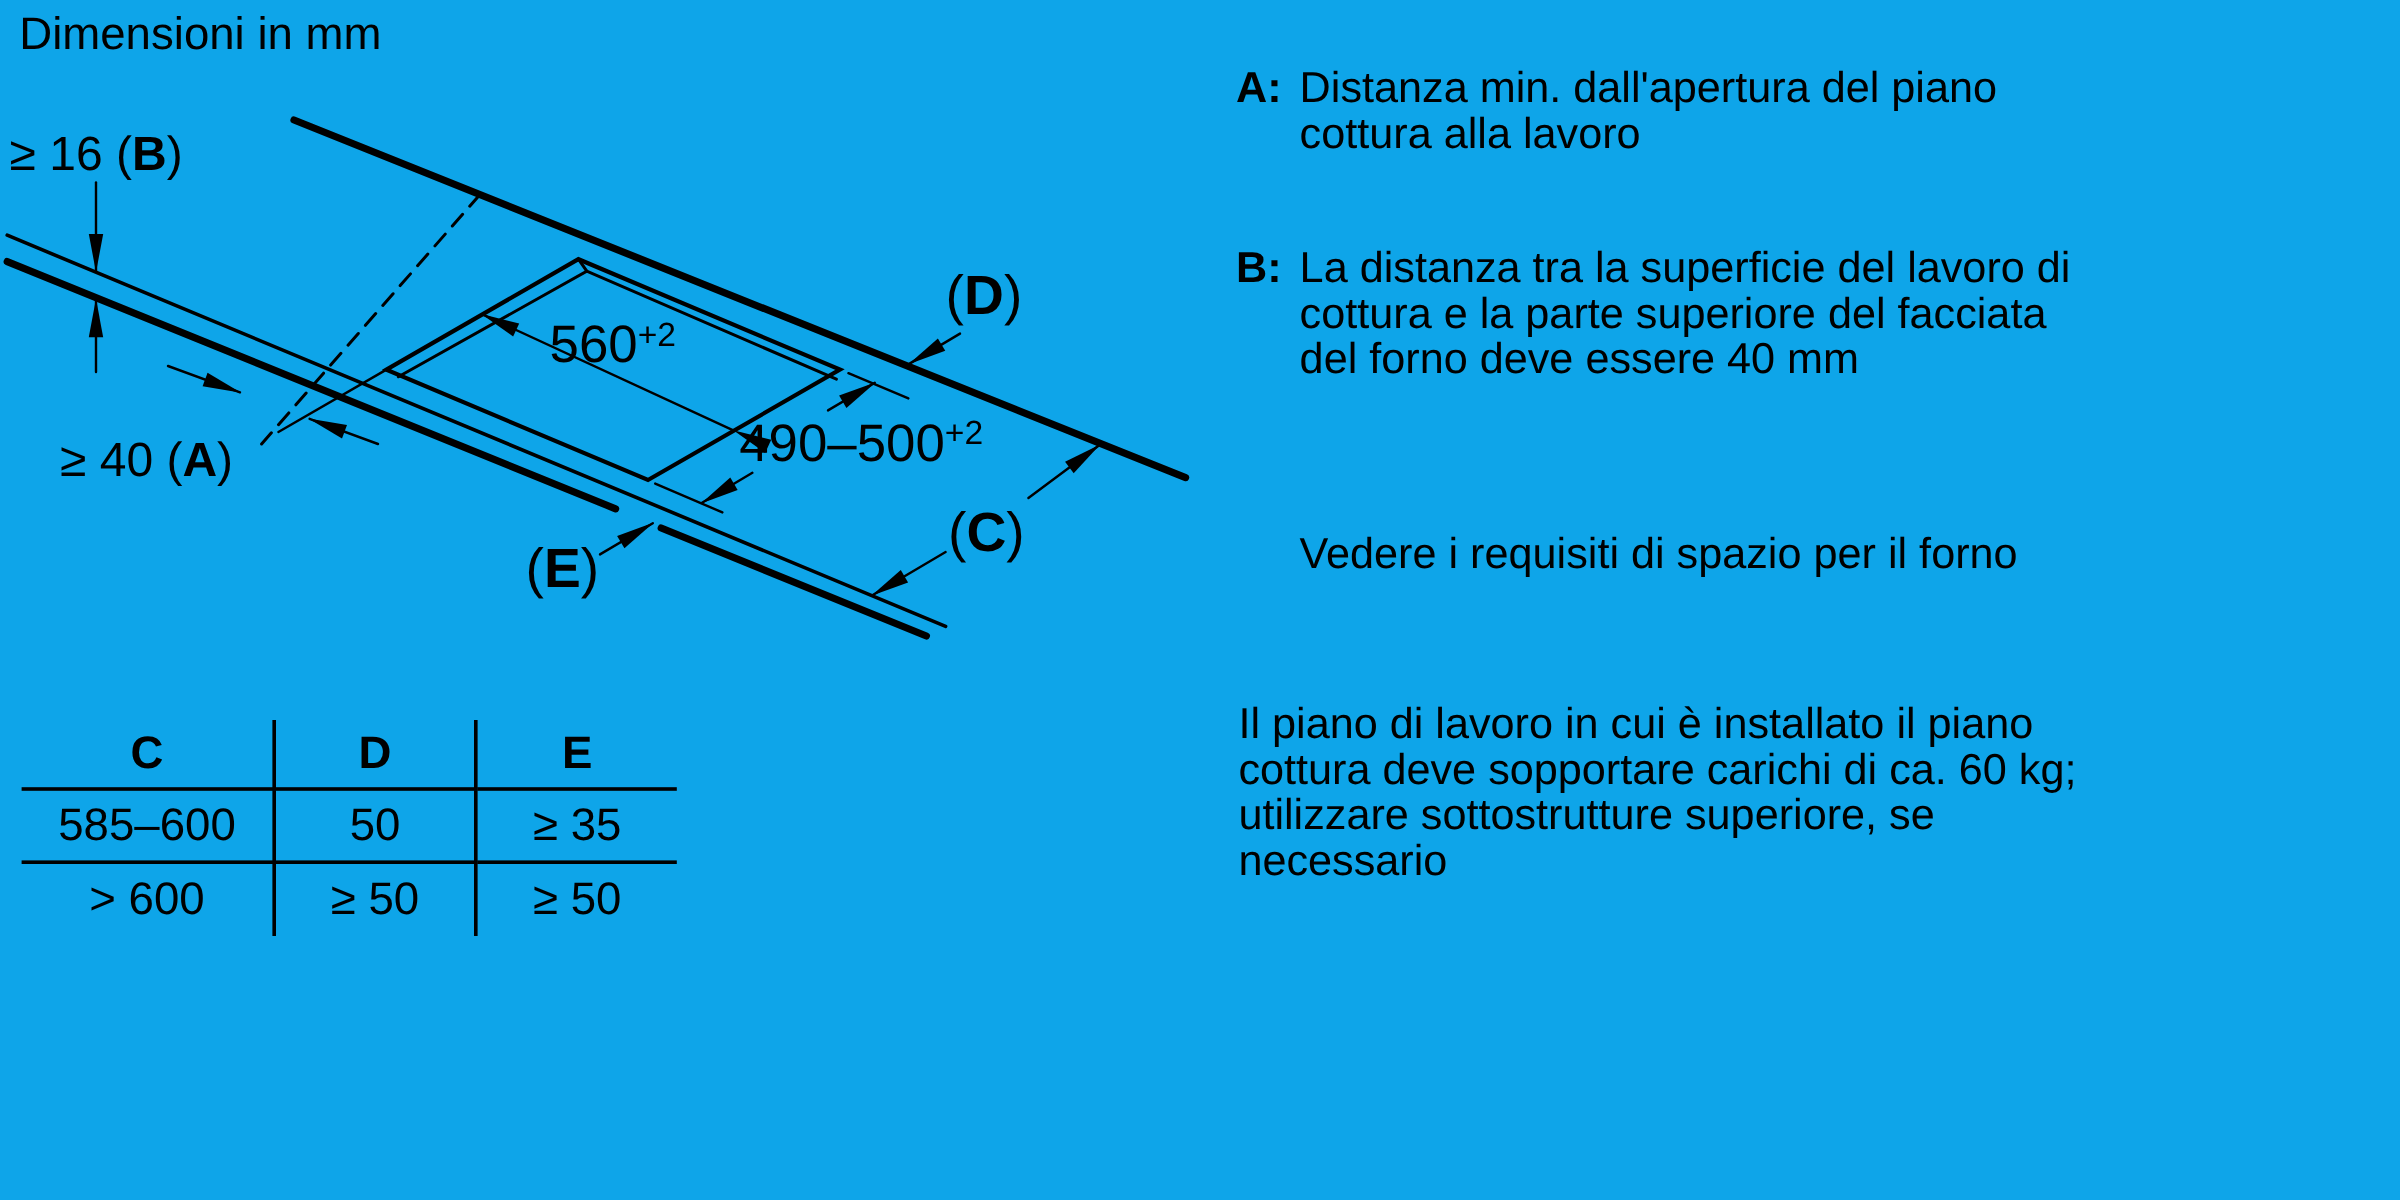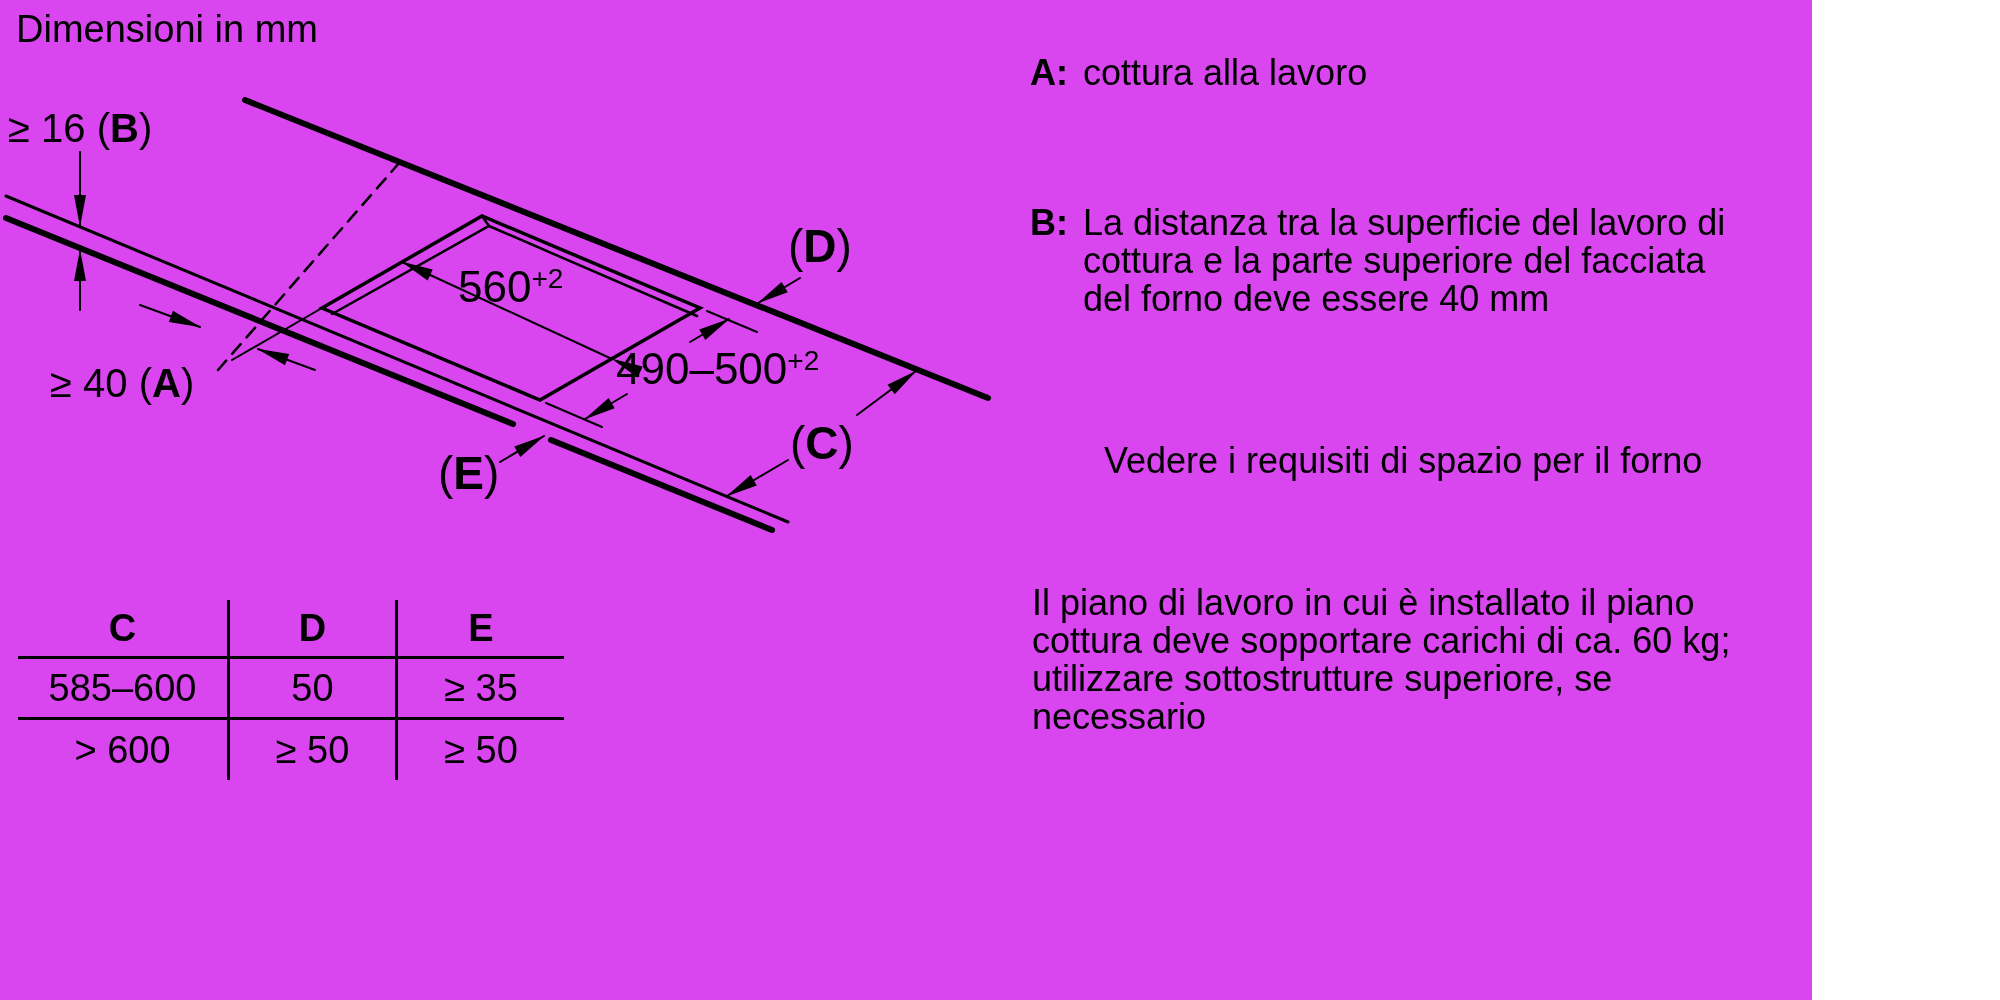--- a/index.html
+++ b/index.html
@@ -1,20 +1,20 @@
 <!DOCTYPE html>
 <html><head>
 <meta charset="utf-8">
 <style>
   html,body{margin:0;padding:0;}
   body{background:#ffffff;}
   .page{
     position:relative;
-    width:1812px;height:1000px;
-    background:#d946ef;
+    width:2000px;height:1000px;
+    background:#0ea5e9;
     color:#000;
     font-family:"Liberation Sans", sans-serif;
     overflow:hidden;
   }
   .title{
     position:absolute;left:16px;top:8px;
     font-size:38px;line-height:42px;color:#000;
   }
   .diagram-svg{position:absolute;left:0;top:50px;}
 
@@ -40,21 +40,21 @@
   
   .note{
     position:absolute;
     font-size:36px;line-height:38px;color:#000;
     white-space:nowrap;
   }
   .note .row{display:flex;}
   .note .lbl{font-weight:bold;width:53px;flex:0 0 53px;}
   .note-a{left:1030px;top:54px;}
   .note-b{left:1030px;top:204px;}
-  .note-see{left:1083px;top:442px;margin-left:21px;}
+  .note-see{left:1083px;top:442px;}
   .note-load{left:1032px;top:584px;}
 </style>
 </head>
 <body>
 
 <div class="page">
 
   <div class="title">Dimensioni in mm</div>
 
   <svg class="diagram-svg" width="1000" height="540" viewBox="0 0 1000 540">
@@ -127,20 +127,21 @@
       <td class="v">≥ 50</td>
       <td>≥ 50</td>
     </tr>
   </tbody>
     </table>
 
   <div class="note note-a">
     <div class="row">
       <div class="lbl">A:</div>
       <div>
+        <div>Distanza min. dall'apertura del piano</div>
         <div>cottura alla lavoro</div>
       </div>
     </div>
   </div>
 
   <div class="note note-b">
     <div class="row">
       <div class="lbl">B:</div>
       <div>
         <div>La distanza tra la superficie del lavoro di</div>

